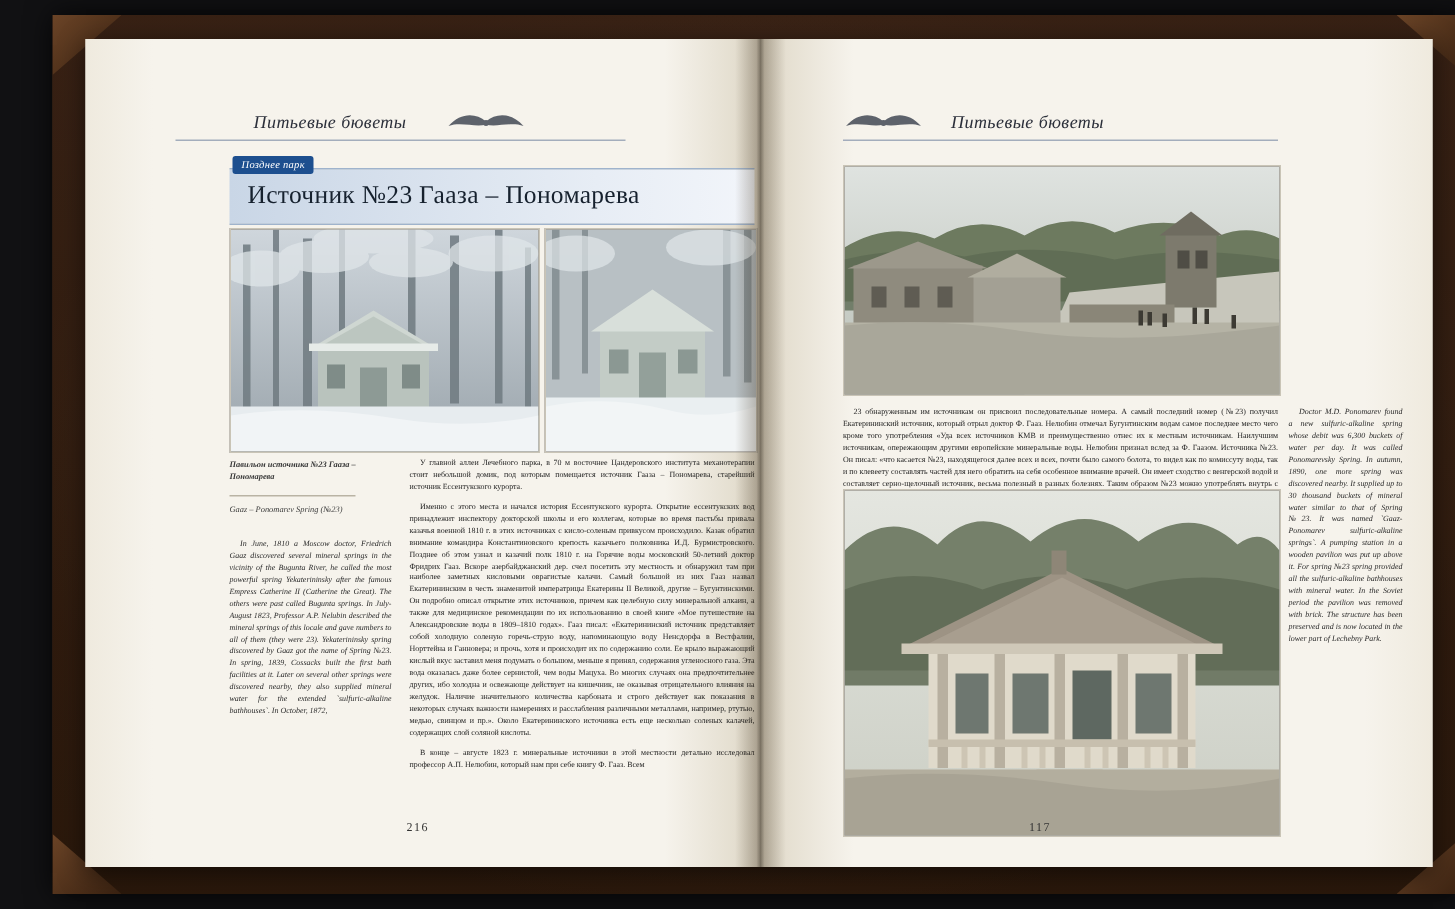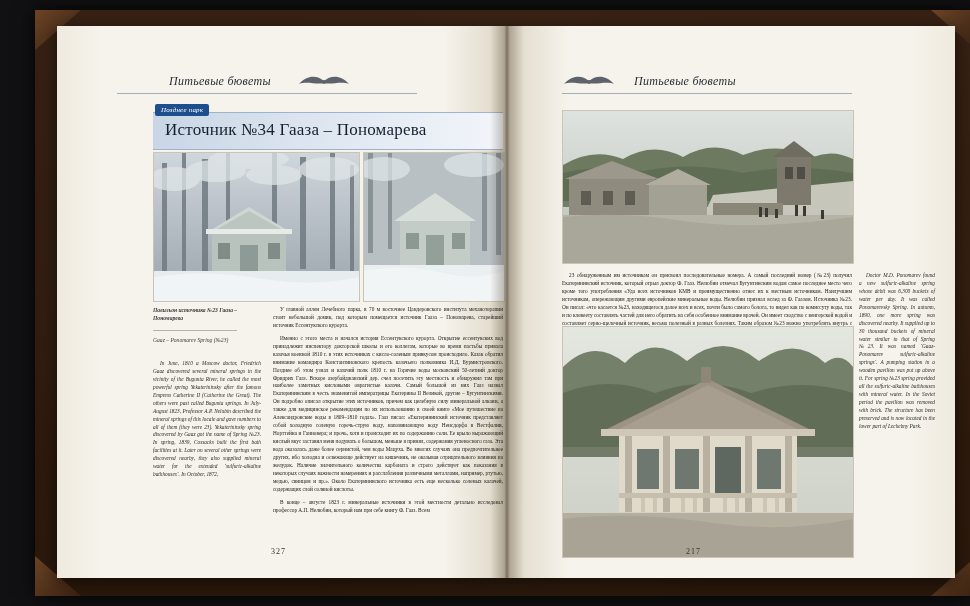--- a/index.html
+++ b/index.html
@@ -133,21 +133,21 @@
             <svg width="54" height="16" viewBox="0 0 54 16">
               <path d="M2 11 C10 2, 20 2, 27 8 C34 2, 44 2, 52 11 C44 8, 34 12, 27 10 C20 12, 10 8, 2 11 Z" fill="#2b3240"></path>
               <circle cx="27" cy="9" r="2" fill="#2b3240"></circle>
             </svg>
           </span>
         </div>
         <div class="hdr-rule l-hdr-rule"></div>
 
         <div class="title-band"></div>
         <div class="tag">Позднее парк</div>
-        <div class="title">Источник №34 Гааза – Пономарева</div>
+        <div class="title">Источник №23 Гааза – Пономарева</div>
 
         <div class="photo" id="ph-winter">
           <svg width="205" height="148" viewBox="0 0 205 148" preserveAspectRatio="none">
             <defs>
               <linearGradient id="wsky" x1="0" y1="0" x2="0" y2="1">
                 <stop offset="0%" stop-color="#cfd6dc"></stop>
                   <stop offset="100%" stop-color="#9aa4ab"></stop>
               </linearGradient>
             </defs>
             <rect width="205" height="148" fill="url(#wsky)"></rect>
@@ -223,21 +223,21 @@
         <div class="col eng" style="left:96px;top:334px;width:108px;height:190px;">
           <p>In June, 1810 a Moscow doctor, Friedrich Gaaz discovered several mineral springs in the vicinity of the Bugunta River, he called the most powerful spring Yekaterininsky after the famous Empress Catherine II (Catherine the Great). The others were past called Bugunta springs. In July-August 1823, Professor A.P. Nelubin described the mineral springs of this locale and gave numbers to all of them (they were 23). Yekaterininsky spring discovered by Gaaz got the name of Spring №23. In spring, 1839, Cossacks built the first bath facilities at it. Later on several other springs were discovered nearby, they also supplied mineral water for the extended `sulfuric-alkaline bathhouses`. In October, 1872,</p>
         </div>
 
         <div class="col" style="left:216px;top:280px;width:230px;height:246px;">
           <p>У главной аллеи Лечебного парка, в 70 м восточнее Цандеровского института механотерапии стоит небольшой домик, под которым помещается источник Гааза – Пономарева, старейший источник Ессентукского курорта.</p>
           <p>Именно с этого места и начался история Ессентукского курорта. Открытие ессентукских вод принадлежит инспектору докторской школы и его коллегам, которые во время пастьбы привала казачья военной 1810 г. в этих источниках с кисло-соленым привкусом происходило. Казак обратил внимание командира Константиновского крепость казачьего полковника И.Д. Бурмистровского. Позднее об этом узнал и казачий полк 1810 г. на Горячие воды московский 50-летний доктор Фридрих Гааз. Вскоре азербайджанский дер. счел посетить эту местность и обнаружил там при наиболее заметных кисловыми оврагистые калачи. Самый большой из них Гааз назвал Екатерининским в честь знаменитой императрицы Екатерины II Великой, другие – Бугунтинскими. Он подробно описал открытие этих источников, причем как целебную силу минеральной алкаин, а также для медицинское рекомендации по их использованию в своей книге «Мое путешествие на Александровские воды в 1809–1810 годах». Гааз писал: «Екатерининский источник представляет собой холодную соленую горечь-струю воду, напоминающую воду Ненсдорфа в Вестфалии, Норттейна и Ганновера; и прочь, хотя и происходит их по содержанию соли. Ее крыло выражающий кислый вкус заставил меня подумать о большом, меньше я принял, содержания угленосного газа. Эта вода оказалась даже более сернистой, чем воды Мацуха. Во многих случаях она предпочтительнее других, ибо холодна и освежающе действует на кишечник, не оказывая отрицательного влияния на желудок. Наличие значительного количества карбоната и строго действует как показания в некоторых случаях важности намерениях и расслабления различными металлами, например, ртутью, медью, свинцом и пр.». Около Екатерининского источника есть еще несколько соленых калачей, содержащих слой соляной кислоты.</p>
           <p>В конце – августе 1823 г. минеральные источники в этой местности детально исследовал профессор А.П. Нелюбин, который нам при себе книгу Ф. Гааз. Всем</p>
         </div>
 
-        <div class="pgnum" style="left:214px;">327</div>
+        <div class="pgnum" style="left:214px;">216</div>
       </div>
 
       <div class="page right">
         <div class="hdr r-hdr" style="left:56px;">
           <span class="orn" style="margin-right:18px;">
             <svg width="54" height="16" viewBox="0 0 54 16">
               <path d="M2 11 C10 2, 20 2, 27 8 C34 2, 44 2, 52 11 C44 8, 34 12, 27 10 C20 12, 10 8, 2 11 Z" fill="#2b3240"></path>
               <circle cx="27" cy="9" r="2" fill="#2b3240"></circle>
             </svg>
           </span>
@@ -347,19 +347,19 @@
 
             <rect x="0" y="186" width="290" height="44" fill="#b3ae9e"></rect>
             <path d="M0 192 Q70 184 150 196 Q220 206 290 192 L290 230 L0 230 Z" fill="#a8a394"></path>
           </svg>
         </div>
 
         <div class="col eng" style="left:353px;top:246px;width:76px;height:180px;">
           <p>Doctor M.D. Ponomarev found a new sulfuric-alkaline spring whose debit was 6,300 buckets of water per day. It was called Ponomarevsky Spring. In autumn, 1890, one more spring was discovered nearby. It supplied up to 30 thousand buckets of mineral water similar to that of Spring №23. It was named `Gaaz-Ponomarev sulfuric-alkaline springs`. A pumping station in a wooden pavilion was put up above it. For spring №23 spring provided all the sulfuric-alkaline bathhouses with mineral water. In the Soviet period the pavilion was removed with brick. The structure has been preserved and is now located in the lower part of Lechebny Park.</p>
         </div>
 
-        <div class="pgnum" style="left:180px;">217</div>
+        <div class="pgnum" style="left:180px;">117</div>
       </div>
 
       <div class="gutter"></div>
     </div>
   </div>
 </div>
 
 </body></html>

